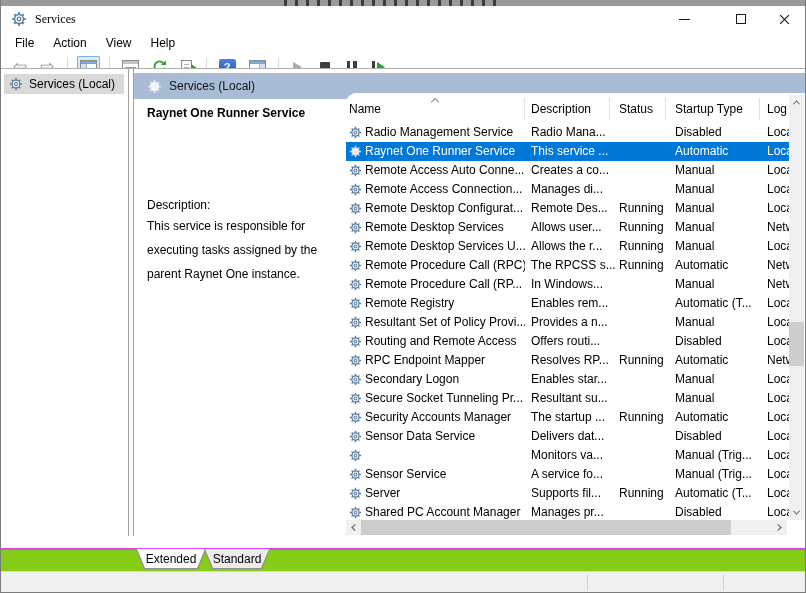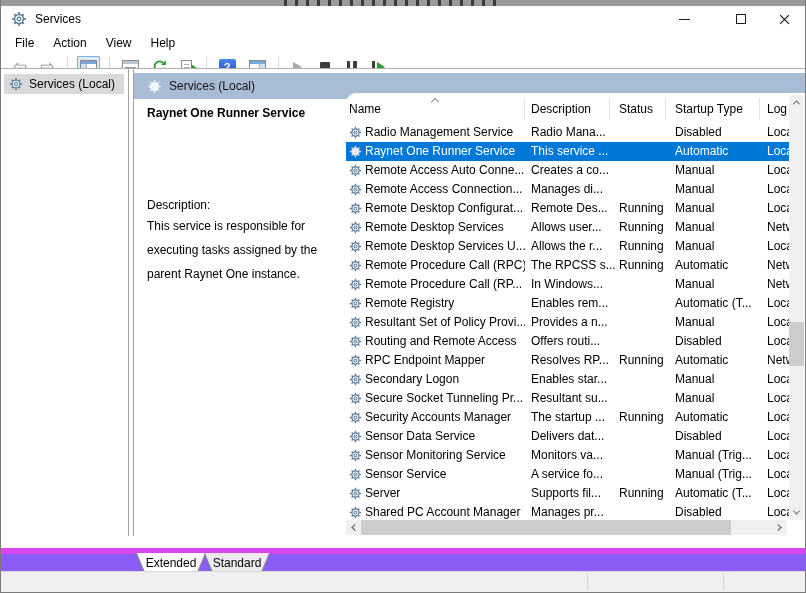--- a/index.html
+++ b/index.html
@@ -13,21 +13,21 @@
   .abs{position:absolute;}
 
   
   .top-strip{left:0;top:0;width:806px;height:6px;background:#9a9a9a;}
   .top-strip .ticks{position:absolute;left:283px;top:0;width:220px;height:6px;
     background:repeating-linear-gradient(90deg,#3b3b3b 0 3px,transparent 3px 11px);}
 
   
   .titlebar{left:0;top:6px;width:804px;height:26px;background:#fff;}
   .app-icon{position:absolute;left:10px;top:5px;width:16px;height:16px;color:#5b7e9e;}
-  .title-text{position:absolute;left:34px;top:0;line-height:26px;}
+  .title-text{position:absolute;left:34px;top:0;line-height:26px;font-family:Liberation Serif, serif;}
   .win-btn{position:absolute;top:0;height:26px;width:46px;display:flex;align-items:center;justify-content:center;}
   .btn-min{left:660px;} .btn-max{left:717px;} .btn-close{left:763px;width:41px;}
   .glyph-min{width:11px;height:1px;background:#1a1a1a;}
   .glyph-max{width:10px;height:10px;border:1px solid #1a1a1a;background:#fff;}
 
   
   .menubar{left:0;top:32px;width:804px;height:21px;display:flex;align-items:center;padding-left:14px;}
   .menu-item{margin-right:19px;cursor:default;}
 
   
@@ -96,21 +96,21 @@
   .sarr{position:absolute;width:15px;height:15px;display:flex;align-items:center;justify-content:center;}
   .sarr i{display:block;width:5px;height:5px;border-left:1px solid #5a5a5a;border-top:1px solid #5a5a5a;}
   .arr-up{top:0;} .arr-up i{transform:rotate(45deg) translate(1px,1px);}
   .arr-down{bottom:0;} .arr-down i{transform:rotate(225deg) translate(1px,1px);}
   .hscroll{position:absolute;left:0;right:18px;bottom:1px;height:15px;background:#f0f0f0;}
   .arr-left{left:0;top:0;} .arr-left i{transform:rotate(-45deg) translate(1px,1px);}
   .arr-right{right:0;top:0;} .arr-right i{transform:rotate(135deg) translate(1px,1px);}
   .hthumb{position:absolute;left:15px;top:0;width:370px;height:15px;background:#cdcdcd;}
 
   
-  .bottom-strip{left:0;top:548px;width:804px;height:23px;background:#8b5cf6;border-top:6px solid #d946ef;}
+  .bottom-strip{left:0;top:548px;width:804px;height:23px;background:#84cc16;border-top:2px solid #d946ef;}
   .tab{position:absolute;top:-1px;height:20px;}
   .tab .shape{position:absolute;inset:0;background:#8e8e8e;clip-path:polygon(0 0,100% 0,calc(100% - 8px) 100%,8px 100%);}
   .tab .fill{position:absolute;inset:0 1px 1px 1px;background:#ececec;clip-path:polygon(0 0,100% 0,calc(100% - 8px) 100%,8px 100%);}
   .tab.active .fill{background:#fff;top:0;}
   .tab .lbl{position:absolute;inset:0;display:flex;align-items:center;justify-content:center;font-size:12px;}
   .tab-extended{left:135px;width:70px;}
   .tab-standard{left:203px;width:66px;}
 
   
   .statusbar{left:0;top:571px;width:804px;height:21px;background:#f0f0f0;border-top:1px solid #d8d8d8;}
@@ -494,21 +494,20 @@
               <span class="cell c-start">Disabled</span>
               <span class="cell c-log">Loca</span>
             </div>
 
             <div class="row">
               <span class="c-icon">
                 <svg class="gear" viewBox="0 0 16 16" width="13" height="13">
                   <use href="#gearsym"></use>
                 </svg>
               </span>
-              <span class="cell c-name">Sensor Monitoring Service</span>
               <span class="cell c-desc">Monitors va...</span>
               <span class="cell c-status"></span>
               <span class="cell c-start">Manual (Trig...</span>
               <span class="cell c-log">Loca</span>
             </div>
 
             <div class="row">
               <span class="c-icon">
                 <svg class="gear" viewBox="0 0 16 16" width="13" height="13">
                   <use href="#gearsym"></use>

